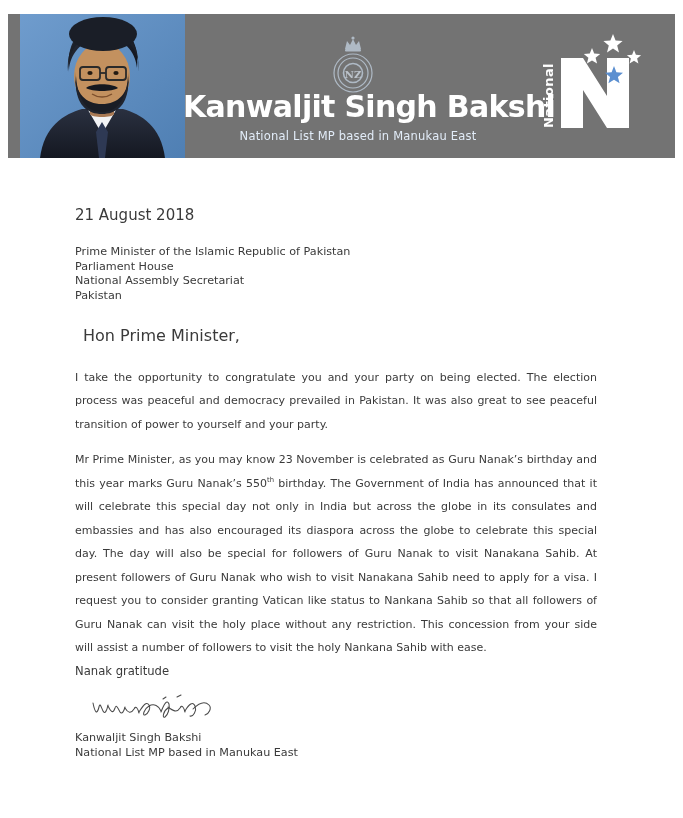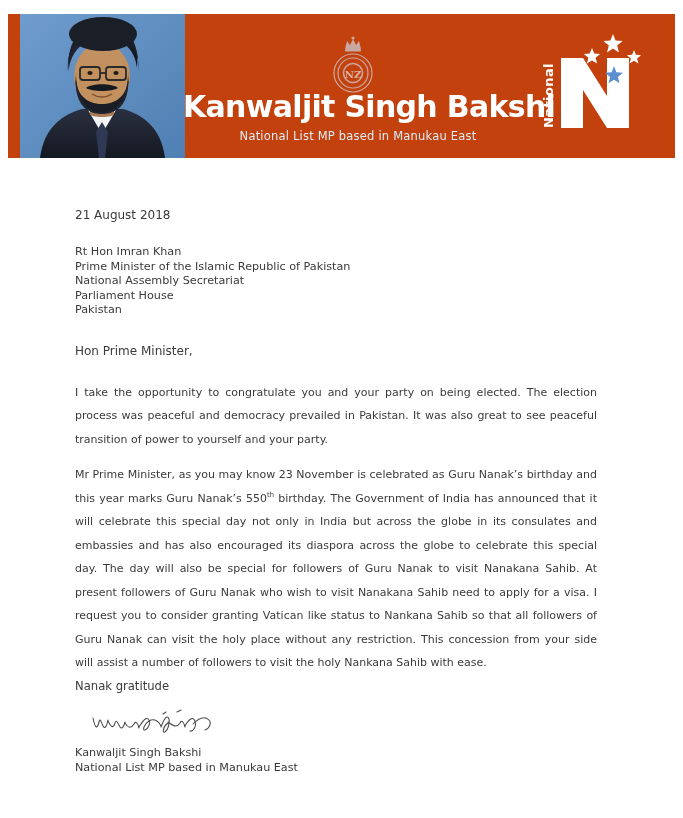--- a/index.html
+++ b/index.html
@@ -15,21 +15,21 @@
     overflow: hidden;
   }
 
   
   .letterhead {
     position: absolute;
     left: 8px;
     top: 14px;
     width: 667px;
     height: 144px;
-    background: #c2410c;
+    background: #737373;
     overflow: hidden;
   }
   .lh-inner {
     position: relative;
     width: 100%;
     height: 100%;
   }
 
   
   .portrait {
@@ -95,41 +95,41 @@
   
   .letter {
     position: absolute;
     left: 75px;
     top: 208px;
     width: 522px;
     color: #3a3a3a;
   }
 
   .letter-date {
-    font-size: 12px;
+    font-size: 15px;
     line-height: 15px;
     margin: 0 0 22px 0;
   }
 
   .address-block {
     margin: 0 0 26px 0;
   }
   .address-block .addr-line {
     font-size: 11.2px;
     line-height: 14.6px;
     margin: 0;
   }
 
   .salutation-block {
     margin: 0 0 22px 0;
   }
   .salutation-block .sal-line {
-    font-size: 12px;
+    font-size: 16px;
     line-height: 14.6px;
-    margin: 0;
+    margin: 8px;
   }
 
   .body-par {
     font-size: 11px;
     line-height: 23.5px;
     text-align: justify;
     margin: 0 0 4px 0;
   }
   .body-par.p2 { margin-bottom: 0; margin-top: 12px; }
 
@@ -251,24 +251,23 @@
     </div>
 
   </div>
 </div>
 
 <div class="letter">
 
   <p class="letter-date">21 August 2018</p>
 
   <div class="address-block">
-    <p class="addr-line">Rt Hon Imran Khan</p>
     <p class="addr-line">Prime Minister of the Islamic Republic of Pakistan</p>
+    <p class="addr-line">Parliament House</p>
     <p class="addr-line">National Assembly Secretariat</p>
-    <p class="addr-line">Parliament House</p>
     <p class="addr-line">Pakistan</p>
   </div>
 
   <div class="salutation-block">
     <p class="sal-line">Hon Prime Minister,</p>
   </div>
 
   <p class="body-par">I take the opportunity to congratulate you and your party on being elected. The election process was peaceful and democracy prevailed in Pakistan. It was also great to see peaceful transition of power to yourself and your party.</p>
 
   <p class="body-par p2"><span>Mr Prime Minister, as you may know 23 November is celebrated as Guru Nanak’s birthday and this year marks Guru Nanak’s 550</span><sup>th</sup><span> birthday. The Government of India has announced that it will celebrate this special day not only in India but across the globe in its consulates and embassies and has also encouraged its diaspora across the globe to celebrate this special day. The day will also be special for followers of Guru Nanak to visit Nanakana Sahib. At present followers of Guru Nanak who wish to visit Nanakana Sahib need to apply for a visa. I request you to consider granting Vatican like status to Nankana Sahib so that all followers of Guru Nanak can visit the holy place without any restriction. This concession from your side will assist a number of followers to visit the holy Nankana Sahib with ease.</span></p>

